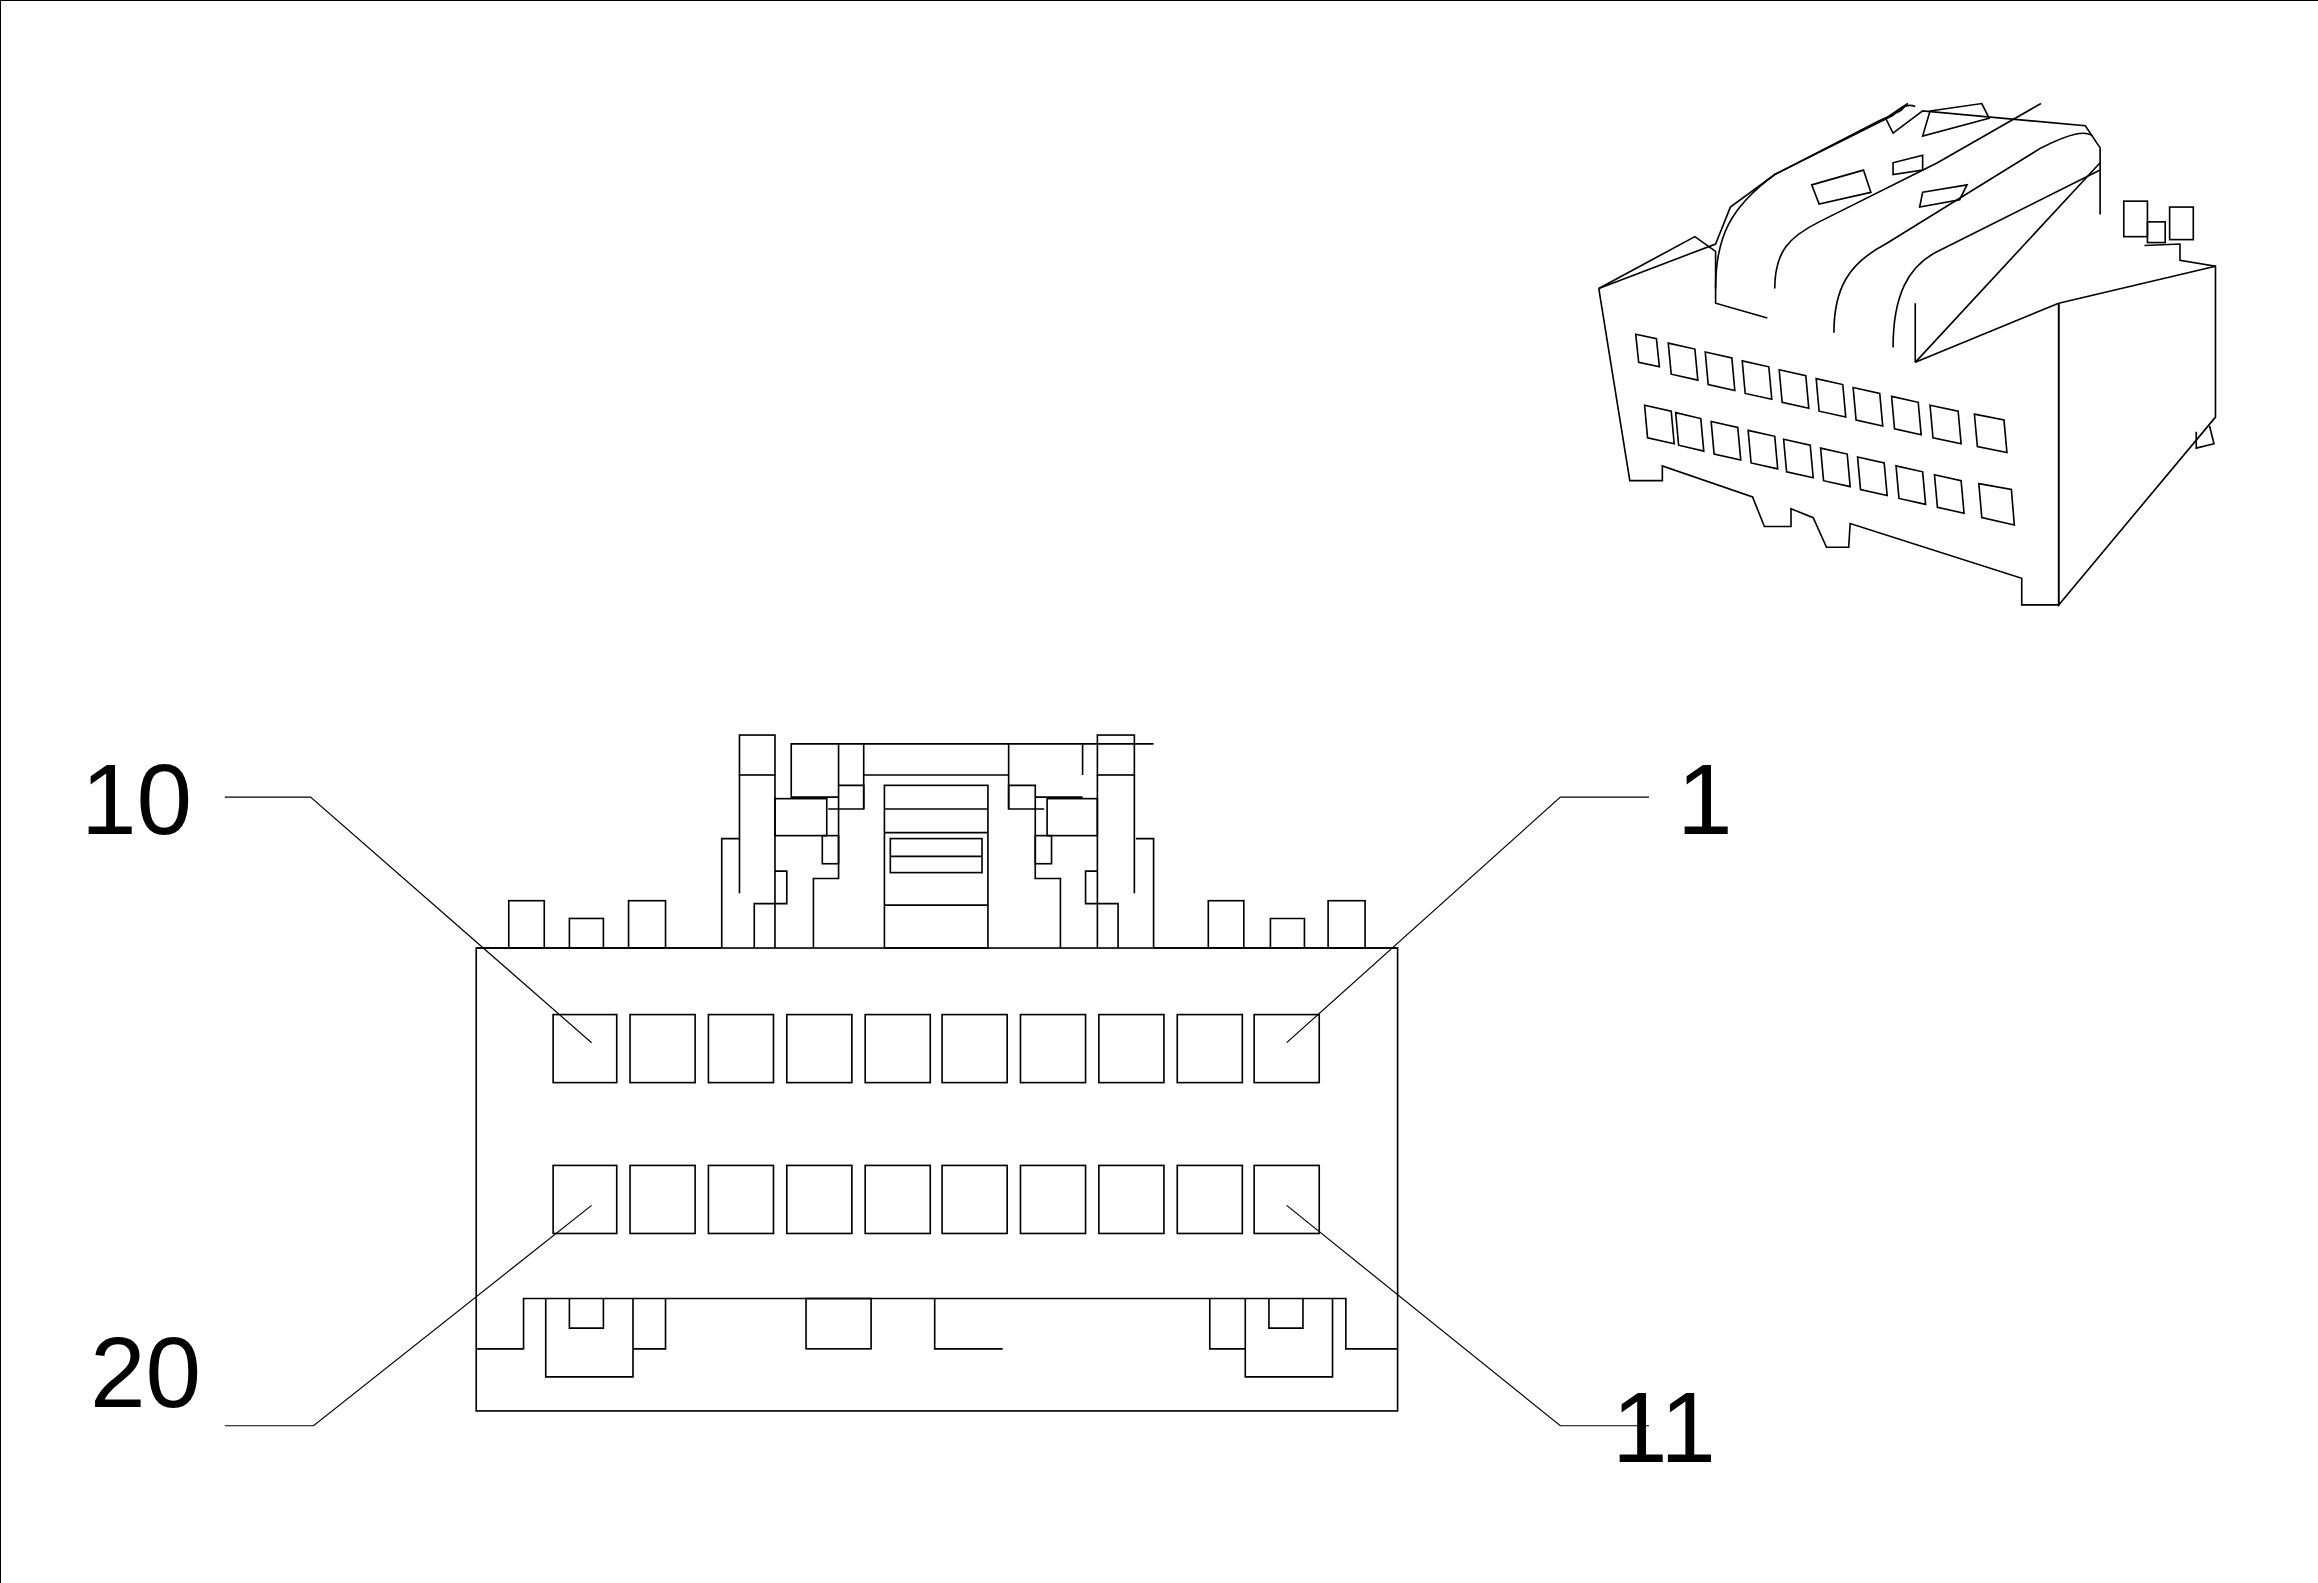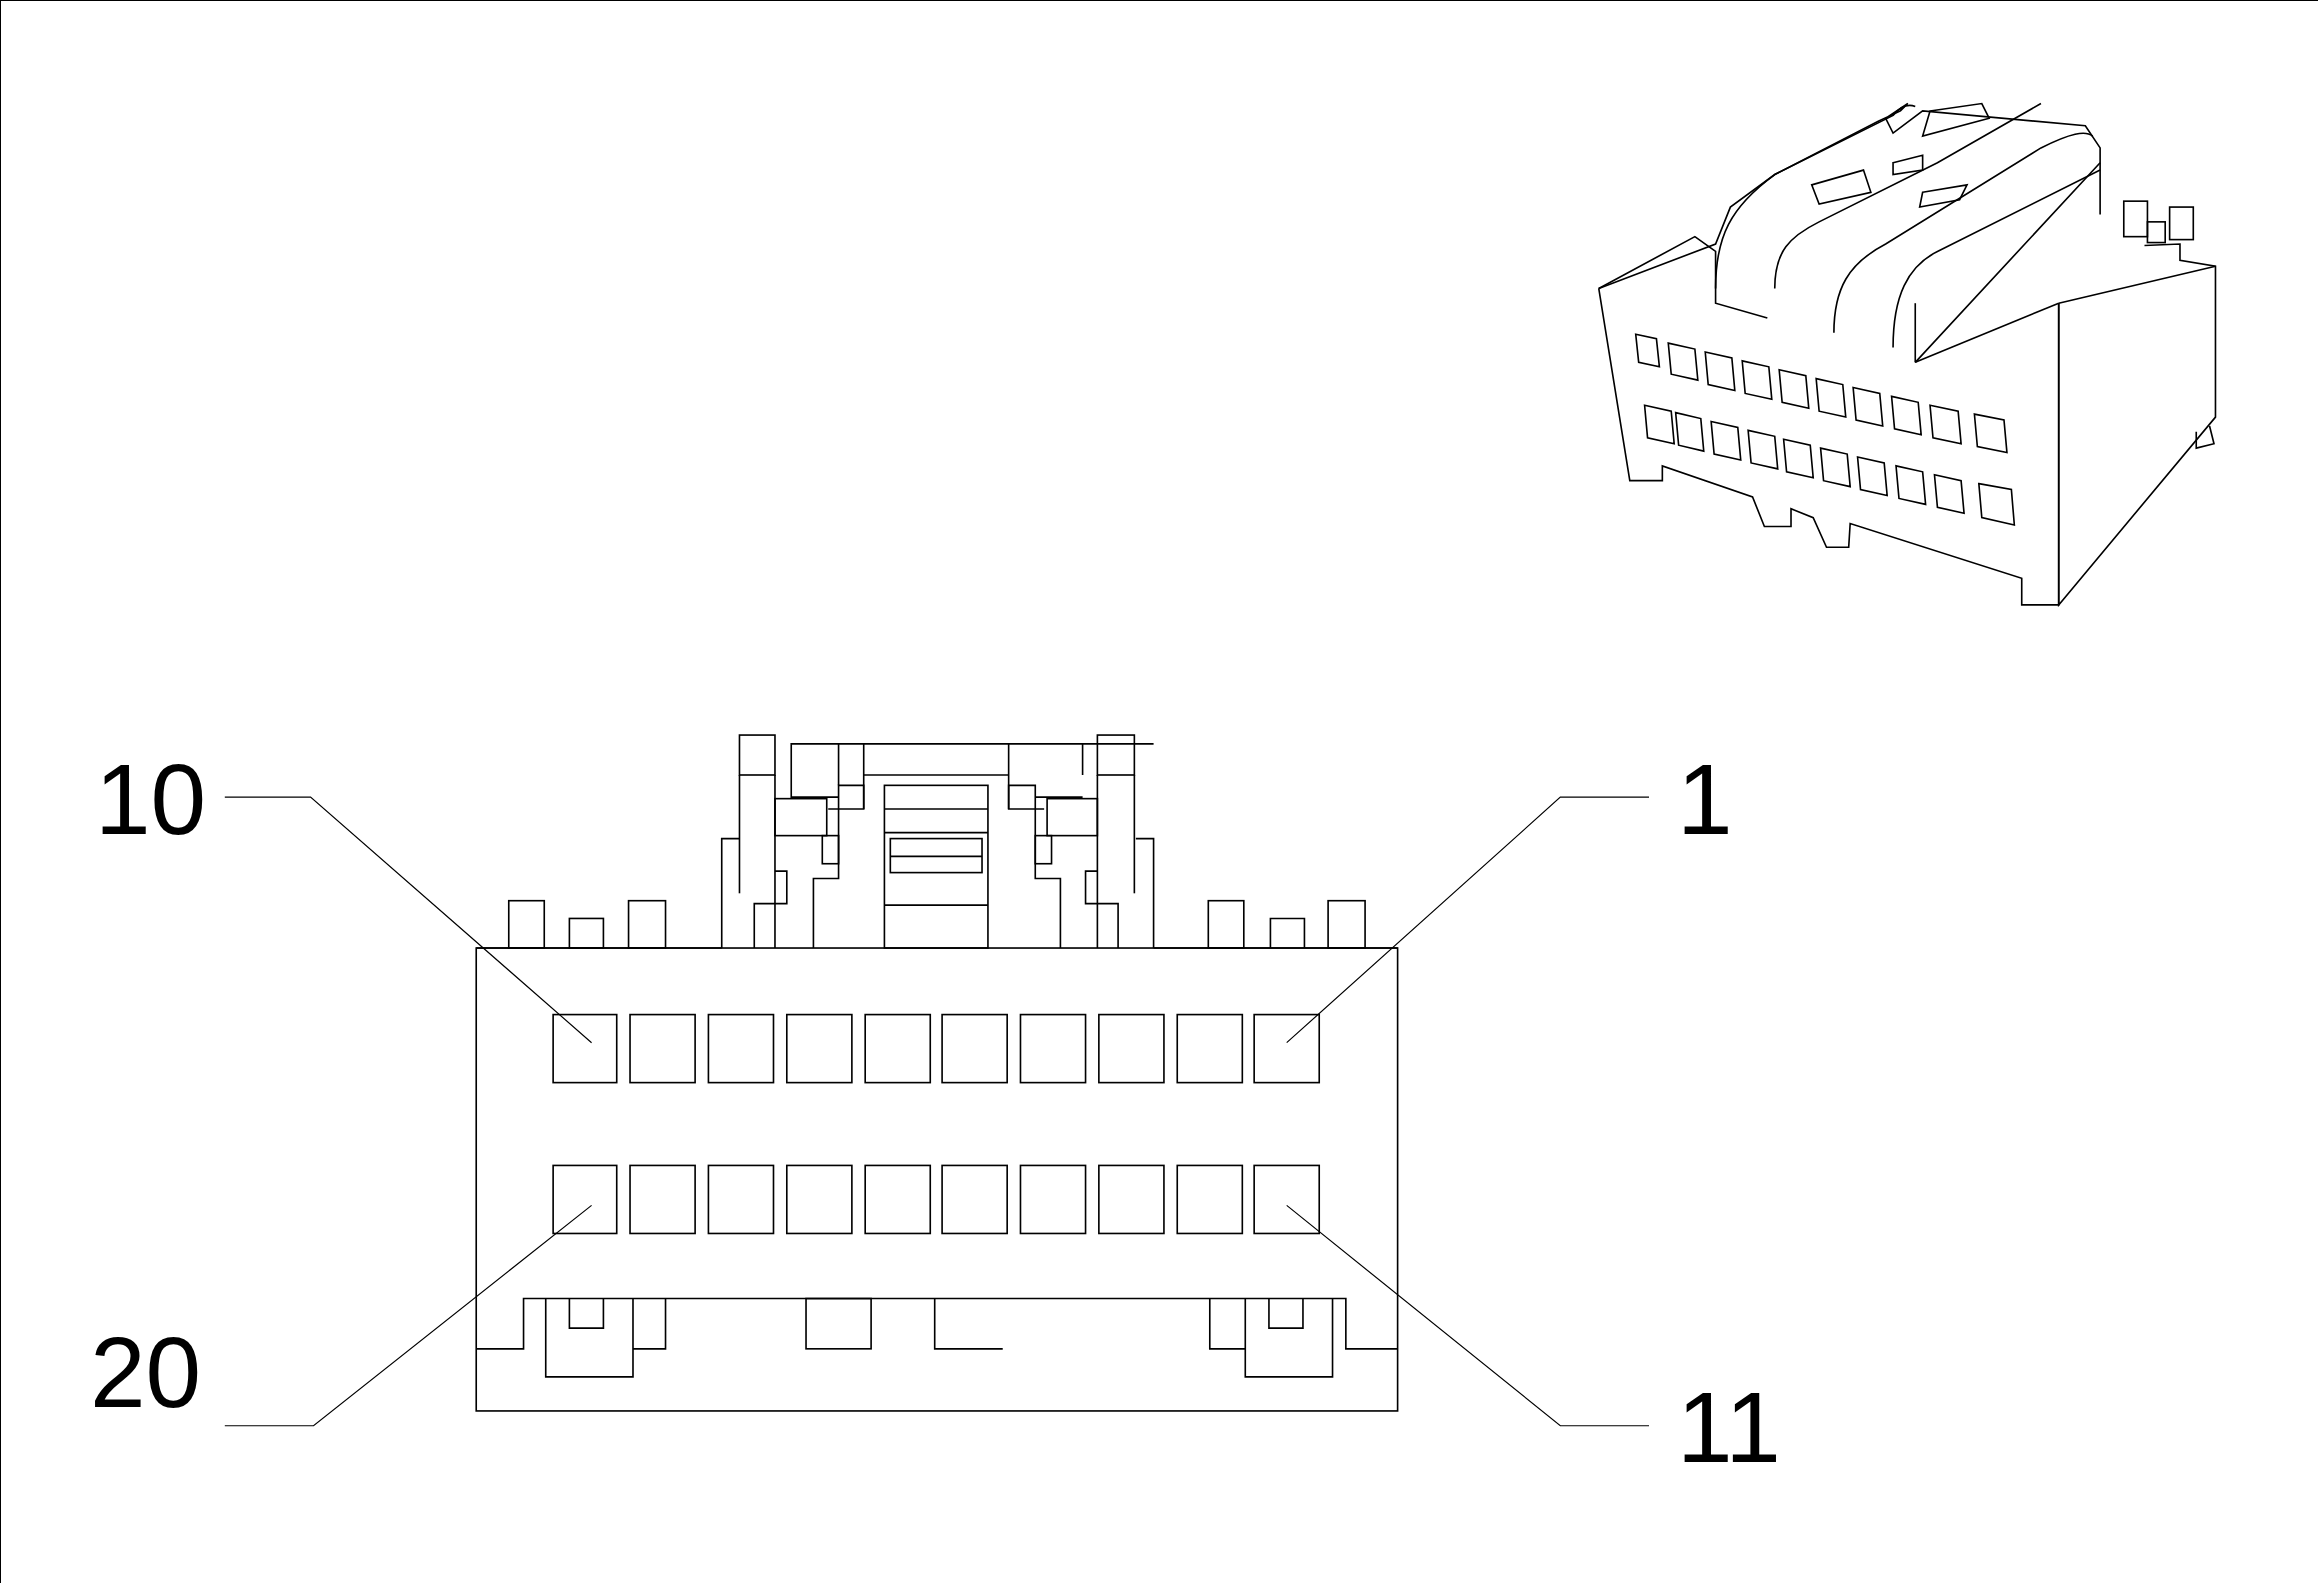--- a/index.html
+++ b/index.html
@@ -156,17 +156,17 @@
       <polygon class="ln" points="1206,297 1224,301 1226,323 1208,319"></polygon>
       <polygon class="ln" points="1231,303 1249,307 1251,329 1233,325"></polygon>
       <polygon class="ln" points="1256,309 1274,313 1276,335 1258,331"></polygon>
       <polygon class="ln" points="1282,315 1300,319 1302,341 1284,337"></polygon>
       <polygon class="ln" points="1308,321 1326,325 1328,347 1310,343"></polygon>
       <polygon class="ln" points="1338,327 1360,331 1362,355 1340,350"></polygon>
     </g>
   </g>
 </svg>
 
-<div class="pin-label" style="left:95px;top:749px;">10</div>
+<div class="pin-label" style="left:81px;top:749px;">10</div>
 <div class="pin-label" style="left:1677px;top:749px;">1</div>
 <div class="pin-label" style="left:90px;top:1322px;">20</div>
-<div class="pin-label" style="left:1677px;top:1377px;">11</div>
+<div class="pin-label" style="left:1612px;top:1377px;">11</div>
 
 
 </body></html>

